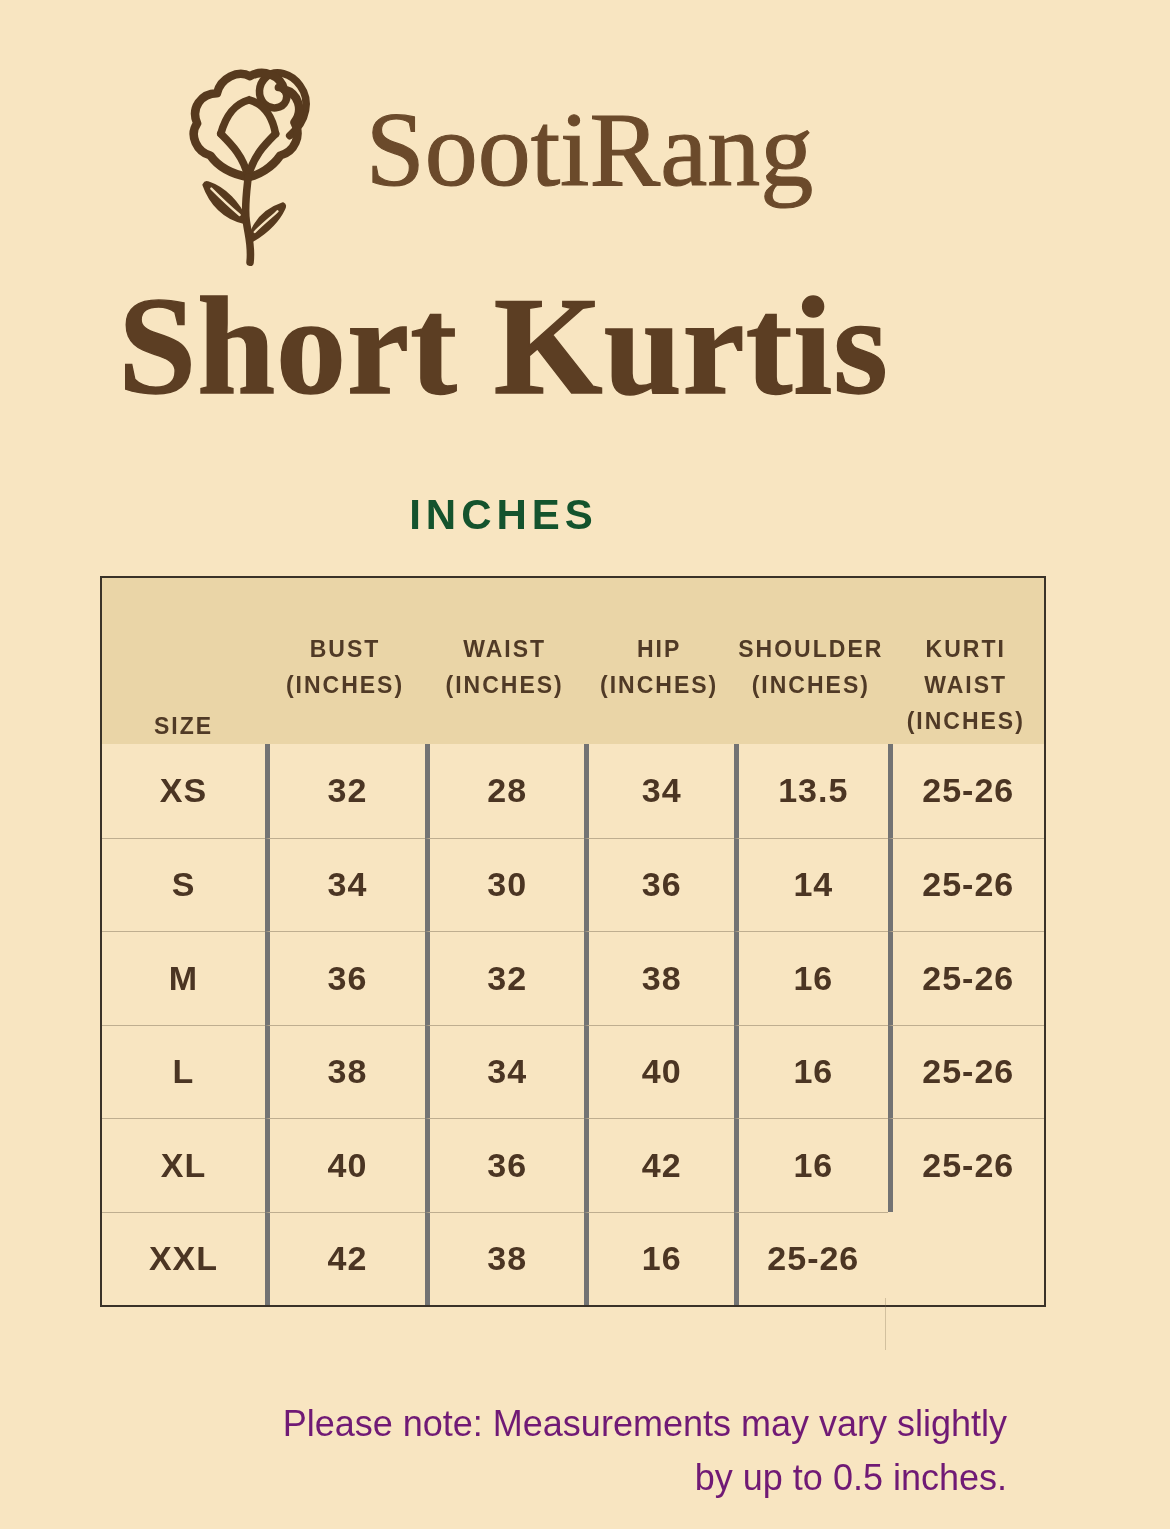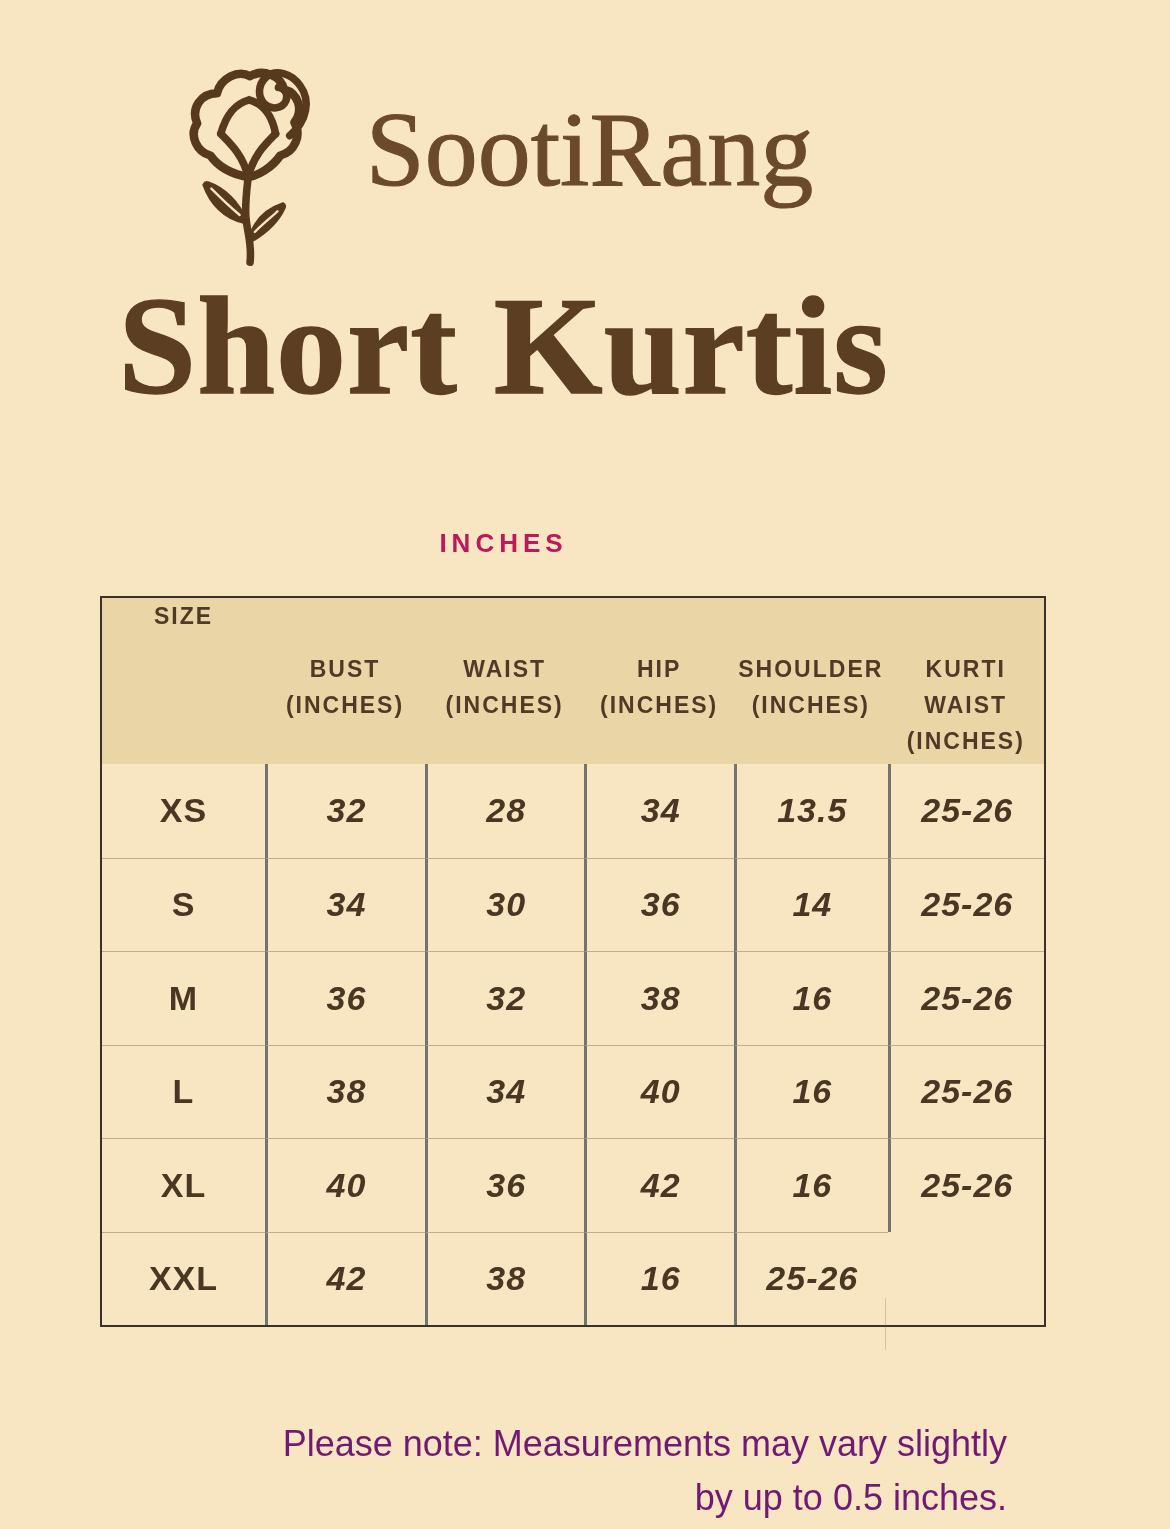--- a/index.html
+++ b/index.html
@@ -46,26 +46,26 @@
     font-size: 140px;
     font-weight: 700;
     color: #5c3e23;
     -webkit-text-stroke: 1.4px #5c3e23;
     line-height: 1;
     letter-spacing: 1px;
   }
 
   
   .unit-label {
-    margin-top: 114px;
+    margin-top: 78px;
     text-align: center;
-    font-size: 26px;
+    font-size: 42px;
     font-weight: 700;
     letter-spacing: 5px;
-    color: #be185d;
+    color: #14532d;
     line-height: 1;
   }
 
   
   .size-table {
     width: 942px;
     margin: 40px 0 0 100px;
     border: 2px solid #3a3228;
   }
   .thead {
@@ -79,36 +79,36 @@
     flex-direction: column;
     align-items: center;
     padding-top: 53px;
     font-size: 23px;
     font-weight: 700;
     letter-spacing: 2px;
     color: #503a26;
     text-align: center;
   }
   .th span { display: block; line-height: 36px; white-space: nowrap; }
-  .th.size-th { justify-content: flex-start; padding-top: 0; }
+  .th.size-th { justify-content: flex-end; padding-top: 0; }
   .tr {
     display: grid;
     grid-template-columns: 17.3% 17% 16.9% 15.9% 16.3% 16.6%;
     height: 93.5px;
   }
   .td {
     display: flex;
     align-items: center;
     justify-content: center;
     font-size: 34px;
     font-weight: 700;
     letter-spacing: 1px;
     color: #4b3523;
   }
-  .td:not(:first-child) { border-left: 3px solid #737373; font-style: italic; }
+  .td:not(:first-child) { border-left: 5px solid #737373; }
   .tr + .tr .td { border-top: 1px solid #bfae90; }
 
   
   .artifact {
     position: absolute;
     left: 885px;
     top: 1298px;
     width: 1px;
     height: 52px;
     background: rgba(122, 106, 80, 0.3);

